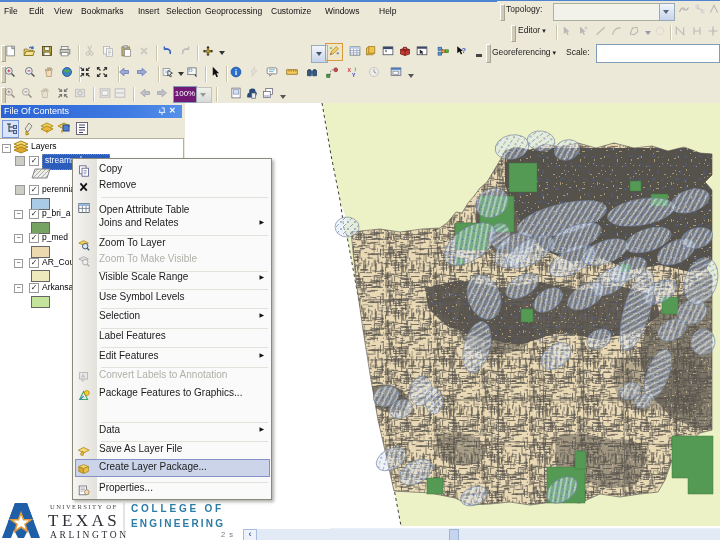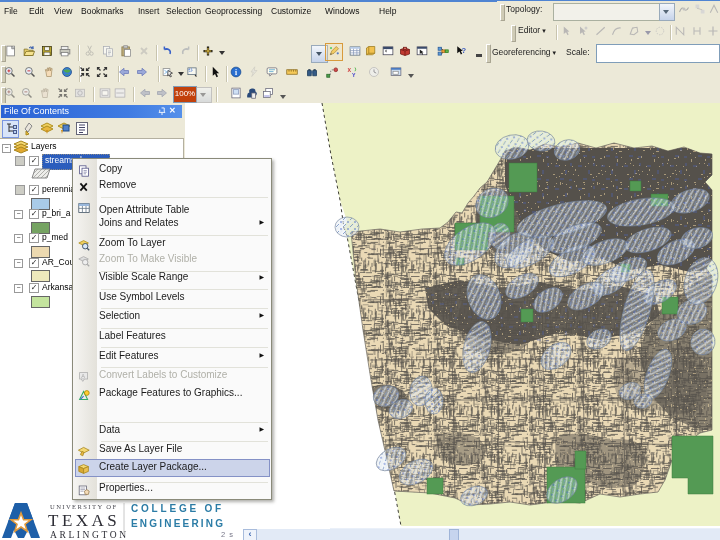--- a/index.html
+++ b/index.html
@@ -275,21 +275,21 @@
       <rect x="1.5" y="2.5" width="13" height="11" fill="#eef" stroke="#88a"></rect>
       <path d="M3,8 h10" stroke="#88a"></path>
     </svg>
 <div class="sep" style="left:133px;top:87px;height:15px"></div>
     <svg class="ab dim" style="left:139px;top:87px" width="12" height="12" viewBox="0 0 16 16">
       <path d="M2,8 L8,3 L8,6 L14,6 L14,10 L8,10 L8,13 Z" fill="#9aa8d8" stroke="#6a78b8"></path>
     </svg>
 <svg class="ab dim" style="left:156px;top:87px" width="12" height="12" viewBox="0 0 16 16">
       <path d="M14,8 L8,3 L8,6 L2,6 L2,10 L8,10 L8,13 Z" fill="#9aa8d8" stroke="#6a78b8"></path>
     </svg>
-<div class="ab" style="left:173px;top:86px;width:22px;height:15px;background:#c2410c;border:1px solid #7f9db9;color:#fff;font-size:8px;line-height:13px;text-align:center">100%</div>
+<div class="ab" style="left:173px;top:86px;width:22px;height:15px;background:#701a75;border:1px solid #7f9db9;color:#fff;font-size:8px;line-height:13px;text-align:center">100%</div>
     <div class="ab dim" style="left:196px;top:87px;width:14px;height:14px;background:linear-gradient(#f2f6fb,#c6d3ea);border:1px solid #aab">
       <div class="ab" style="left:3px;top:5px;border:3px solid transparent;border-top:4px solid #667"></div>
     </div>
     <div class="sep" style="left:216px;top:87px;height:15px"></div>
     <svg class="ab" style="left:230px;top:87px" width="12" height="12" viewBox="0 0 16 16">
       <rect x="2.5" y="1.5" width="11" height="13" fill="#fff" stroke="#667"></rect>
       <rect x="4.5" y="3.5" width="7" height="6" fill="#cfe0f4" stroke="#89b"></rect>
     </svg>
 <svg class="ab" style="left:245px;top:87px" width="12" height="12" viewBox="0 0 16 16">
       <path d="M3,14 q-1,-6 3,-7 q-2,-4 3,-5 q5,-1 5,4 q3,2 1,5 l-4,3 Z" fill="#2a4a7a"></path>
@@ -650,21 +650,21 @@
 <div class="menu-it" style="left:26px;top:132px">Use Symbol Levels</div>
 <div class="cm-sep" style="top:149px;left:28px"></div>
 <div class="menu-it" style="left:26px;top:151px">Selection</div>
 <div class="arr" style="top:152px">▶</div>
 <div class="cm-sep" style="top:169px;left:28px"></div>
 <div class="menu-it" style="left:26px;top:171px">Label Features</div>
 <div class="cm-sep" style="top:188px;left:28px"></div>
 <div class="menu-it" style="left:26px;top:191px">Edit Features</div>
 <div class="arr" style="top:192px">▶</div>
 <div class="cm-sep" style="top:208px;left:28px"></div>
-<div class="menu-it menu-gray" style="left:26px;top:210px">Convert Labels to Customize</div>
+<div class="menu-it menu-gray" style="left:26px;top:210px">Convert Labels to Annotation</div>
 <svg class="ab" style="left:5px;top:212px" width="12" height="12" viewBox="0 0 15 15">
         <rect x="2" y="2" width="10" height="8" fill="#e8e8e8" stroke="#b0b0b0"></rect>
         <path d="M4,10 l2,3 2,-3" fill="#ddd" stroke="#b0b0b0"></path>
         <text x="4" y="9" font-size="7" fill="#aaa">A</text>
       </svg>
 <div class="menu-it" style="left:26px;top:228px">Package Features to Graphics...</div>
 <svg class="ab" style="left:5px;top:230px" width="12" height="12" viewBox="0 0 15 15">
         <path d="M2,13 L7,3 L12,13 Z" fill="none" stroke="#3a6" stroke-width="1.3"></path>
         <circle cx="11" cy="5" r="3" fill="#fc3" stroke="#a80"></circle>
         <path d="M3,13 l4,-4" stroke="#36c" stroke-width="1.3"></path>

